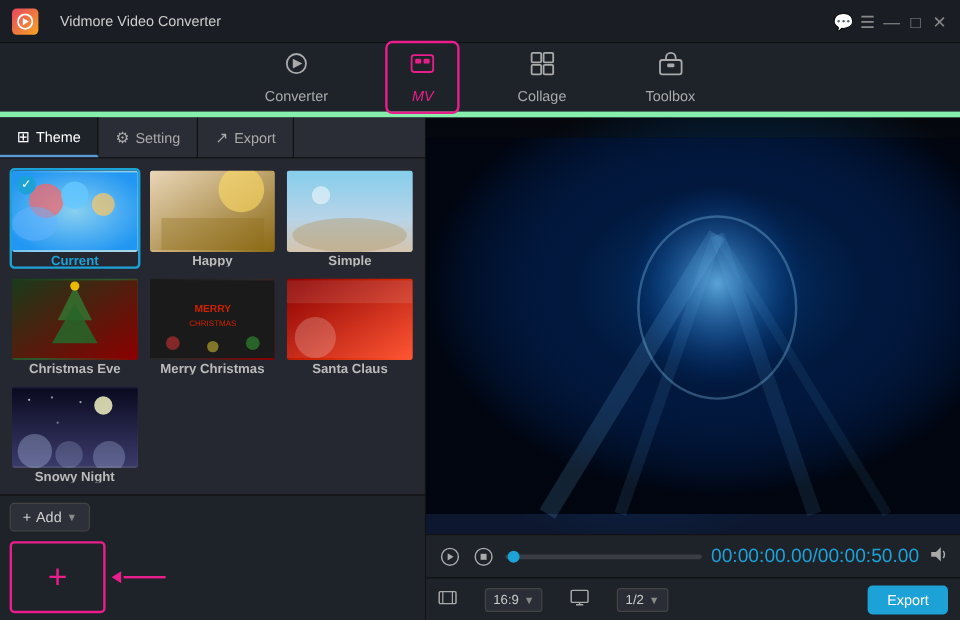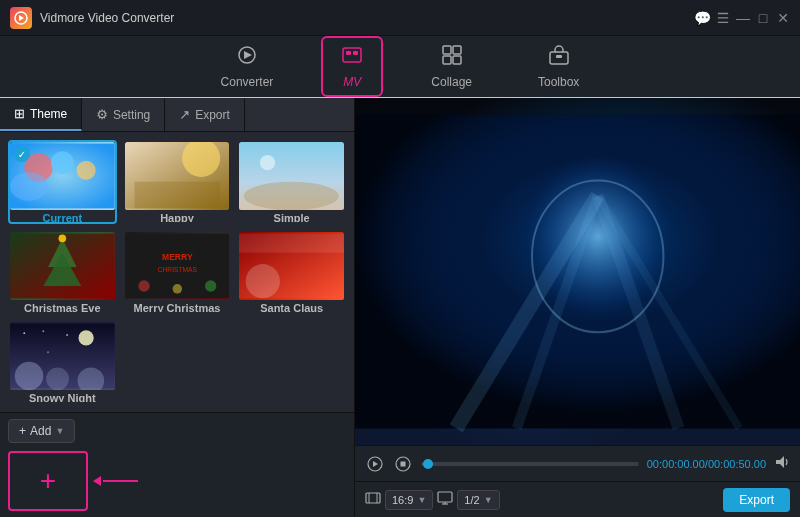--- a/index.html
+++ b/index.html
@@ -19,21 +19,21 @@
       background: #1a1d23;
       display: flex;
       align-items: center;
       justify-content: space-between;
       padding: 0 10px;
       border-bottom: 1px solid #111;
     }
     .titlebar-left {
       display: flex;
       align-items: center;
-      gap: 8px;
+      gap: 18px;
     }
     .app-logo {
       width: 22px;
       height: 22px;
       background: linear-gradient(135deg, #e94560, #f5a623);
       border-radius: 4px;
       display: flex;
       align-items: center;
       justify-content: center;
       color: white;
@@ -64,21 +64,21 @@
     }
 
     
     .nav-tabs {
       height: 62px;
       background: #1e2229;
       display: flex;
       align-items: center;
       justify-content: center;
       gap: 30px;
-      border-bottom: 1px solid #86efac;
+      border-bottom: 5px solid #86efac;
     }
     .nav-tab {
       display: flex;
       flex-direction: column;
       align-items: center;
       gap: 4px;
       cursor: pointer;
       padding: 6px 18px;
       border-radius: 4px;
       color: #aaa;
@@ -345,37 +345,37 @@
       width: 10px;
       height: 10px;
       background: #1da2d8;
       border-radius: 50%;
       position: absolute;
       top: -3px;
       left: 2px;
     }
     .time-display {
       color: #1da2d8;
-      font-size: 11px;
+      font-size: 16px;
       white-space: nowrap;
     }
     .volume-icon {
       color: #aaa;
       font-size: 14px;
       cursor: pointer;
     }
 
     
     .bottom-controls {
       height: 36px;
       background: #1e2229;
       display: flex;
       align-items: center;
       padding: 0 10px;
-      gap: 4px;
+      gap: 23px;
       border-top: 1px solid #111;
     }
     .ratio-selector {
       display: flex;
       align-items: center;
       gap: 4px;
       background: #2a2d35;
       border: 1px solid #444;
       padding: 3px 6px;
       border-radius: 3px;

